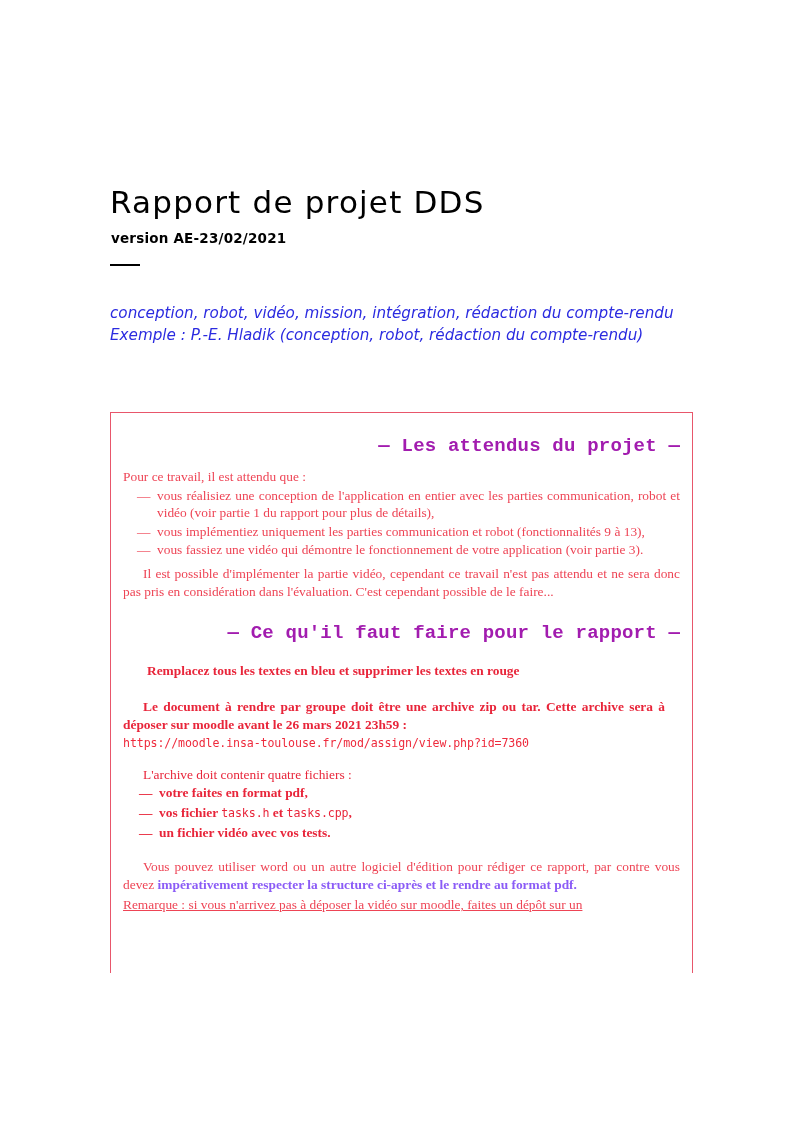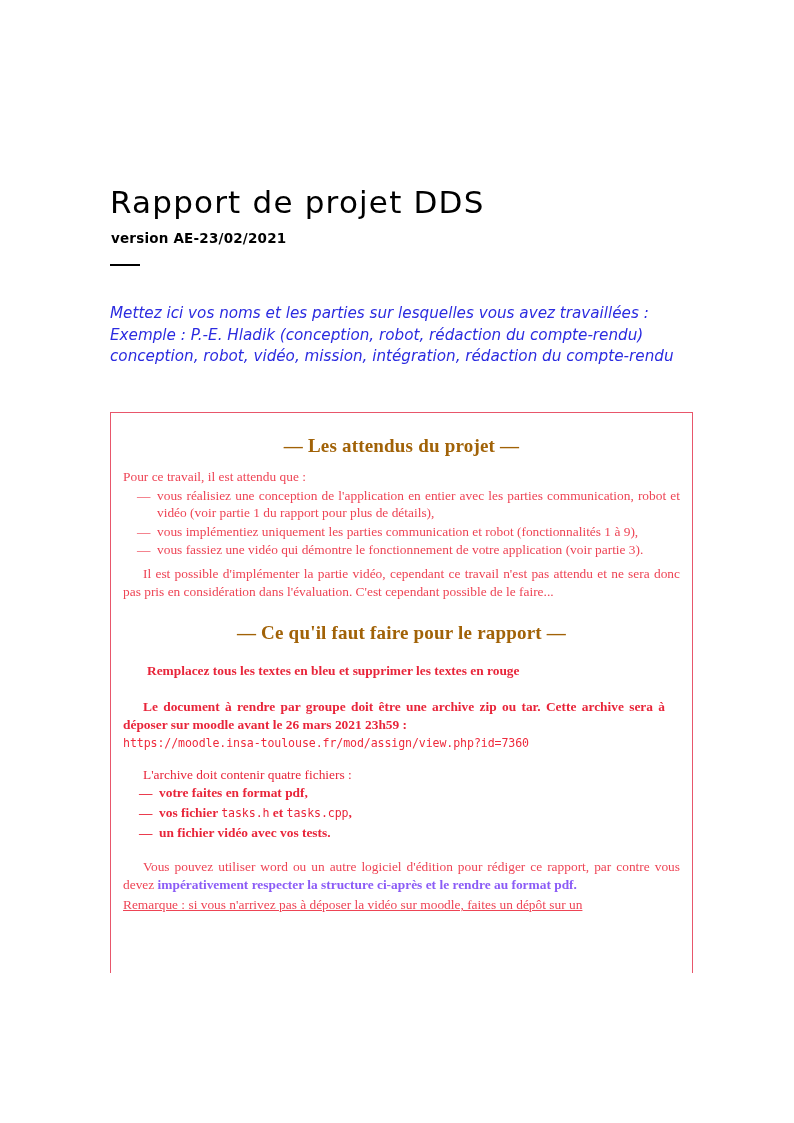--- a/index.html
+++ b/index.html
@@ -72,26 +72,27 @@
     box-sizing: border-box;
     overflow: hidden;
     color: #EE2A3C;
   }
   .red-inner {
     padding: 0 12px;
     color: #EE2A3C;
   }
 
   .rb-heading {
-    text-align: center;
+    text-align: right;
     font-size: 19px;
     font-weight: 700;
-    color: #a16207;
+    color: #a21caf;
     margin: 22px 0 0 0;
     letter-spacing: 0.2px;
+    font-family: Liberation Mono, monospace;
   }
   .rb-heading.second { }
 
   .rb-para {
     font-size: 13.4px;
     line-height: 17.6px;
     text-align: justify;
     margin: 11px 0 0 0;
     color: #EE4455;
   }
@@ -178,35 +179,34 @@
 
 <div class="page">
 
   <div class="title-block">
     <h1 class="doc-title">Rapport de projet DDS</h1>
     <div class="doc-version">version AE-23/02/2021</div>
     <div class="title-rule"></div>
   </div>
 
   <div class="blue-block">
-    <div>Mettez ici vos noms et les parties sur lesquelles vous avez travaillées :</div>
+    <div>conception, robot, vidéo, mission, intégration, rédaction du compte-rendu</div>
     <div>Exemple : P.-E. Hladik (conception, robot, rédaction du compte-rendu)</div>
-    <div>conception, robot, vidéo, mission, intégration, rédaction du compte-rendu</div>
   </div>
 
   <div class="red-box">
     <div class="red-inner">
 
       <div class="rb-heading">— Les attendus du projet —</div>
 
       <div class="rb-para nojust">Pour ce travail, il est attendu que :</div>
 
       <ul class="rb-list">
         <li><span class="dash">—</span><span>vous réalisiez une conception de l'application en entier avec les parties communication, robot et vidéo (voir partie 1 du rapport pour plus de détails),</span></li>
-        <li><span class="dash">—</span><span>vous implémentiez uniquement les parties communication et robot (fonctionnalités 1 à 9),</span></li>
+        <li><span class="dash">—</span><span>vous implémentiez uniquement les parties communication et robot (fonctionnalités 9 à 13),</span></li>
         <li><span class="dash">—</span><span>vous fassiez une vidéo qui démontre le fonctionnement de votre application (voir partie 3).</span></li>
       </ul>
 
       <div class="rb-para indent tight">Il est possible d'implémenter la partie vidéo, cependant ce travail n'est pas attendu et ne sera donc pas pris en considération dans l'évaluation. C'est cependant possible de le faire...</div>
 
       <div class="rb-heading second">— Ce qu'il faut faire pour le rapport —</div>
 
       <div class="rb-bold-line">Remplacez tous les textes en bleu et supprimer les textes en rouge</div>
 
       <div class="rb-bold-para center-ish"><span>Le document à rendre par groupe doit être une archive zip ou tar. Cette archive sera à déposer sur moodle avant le </span><span>26 mars 2021 23h59</span><span> :</span></div>

